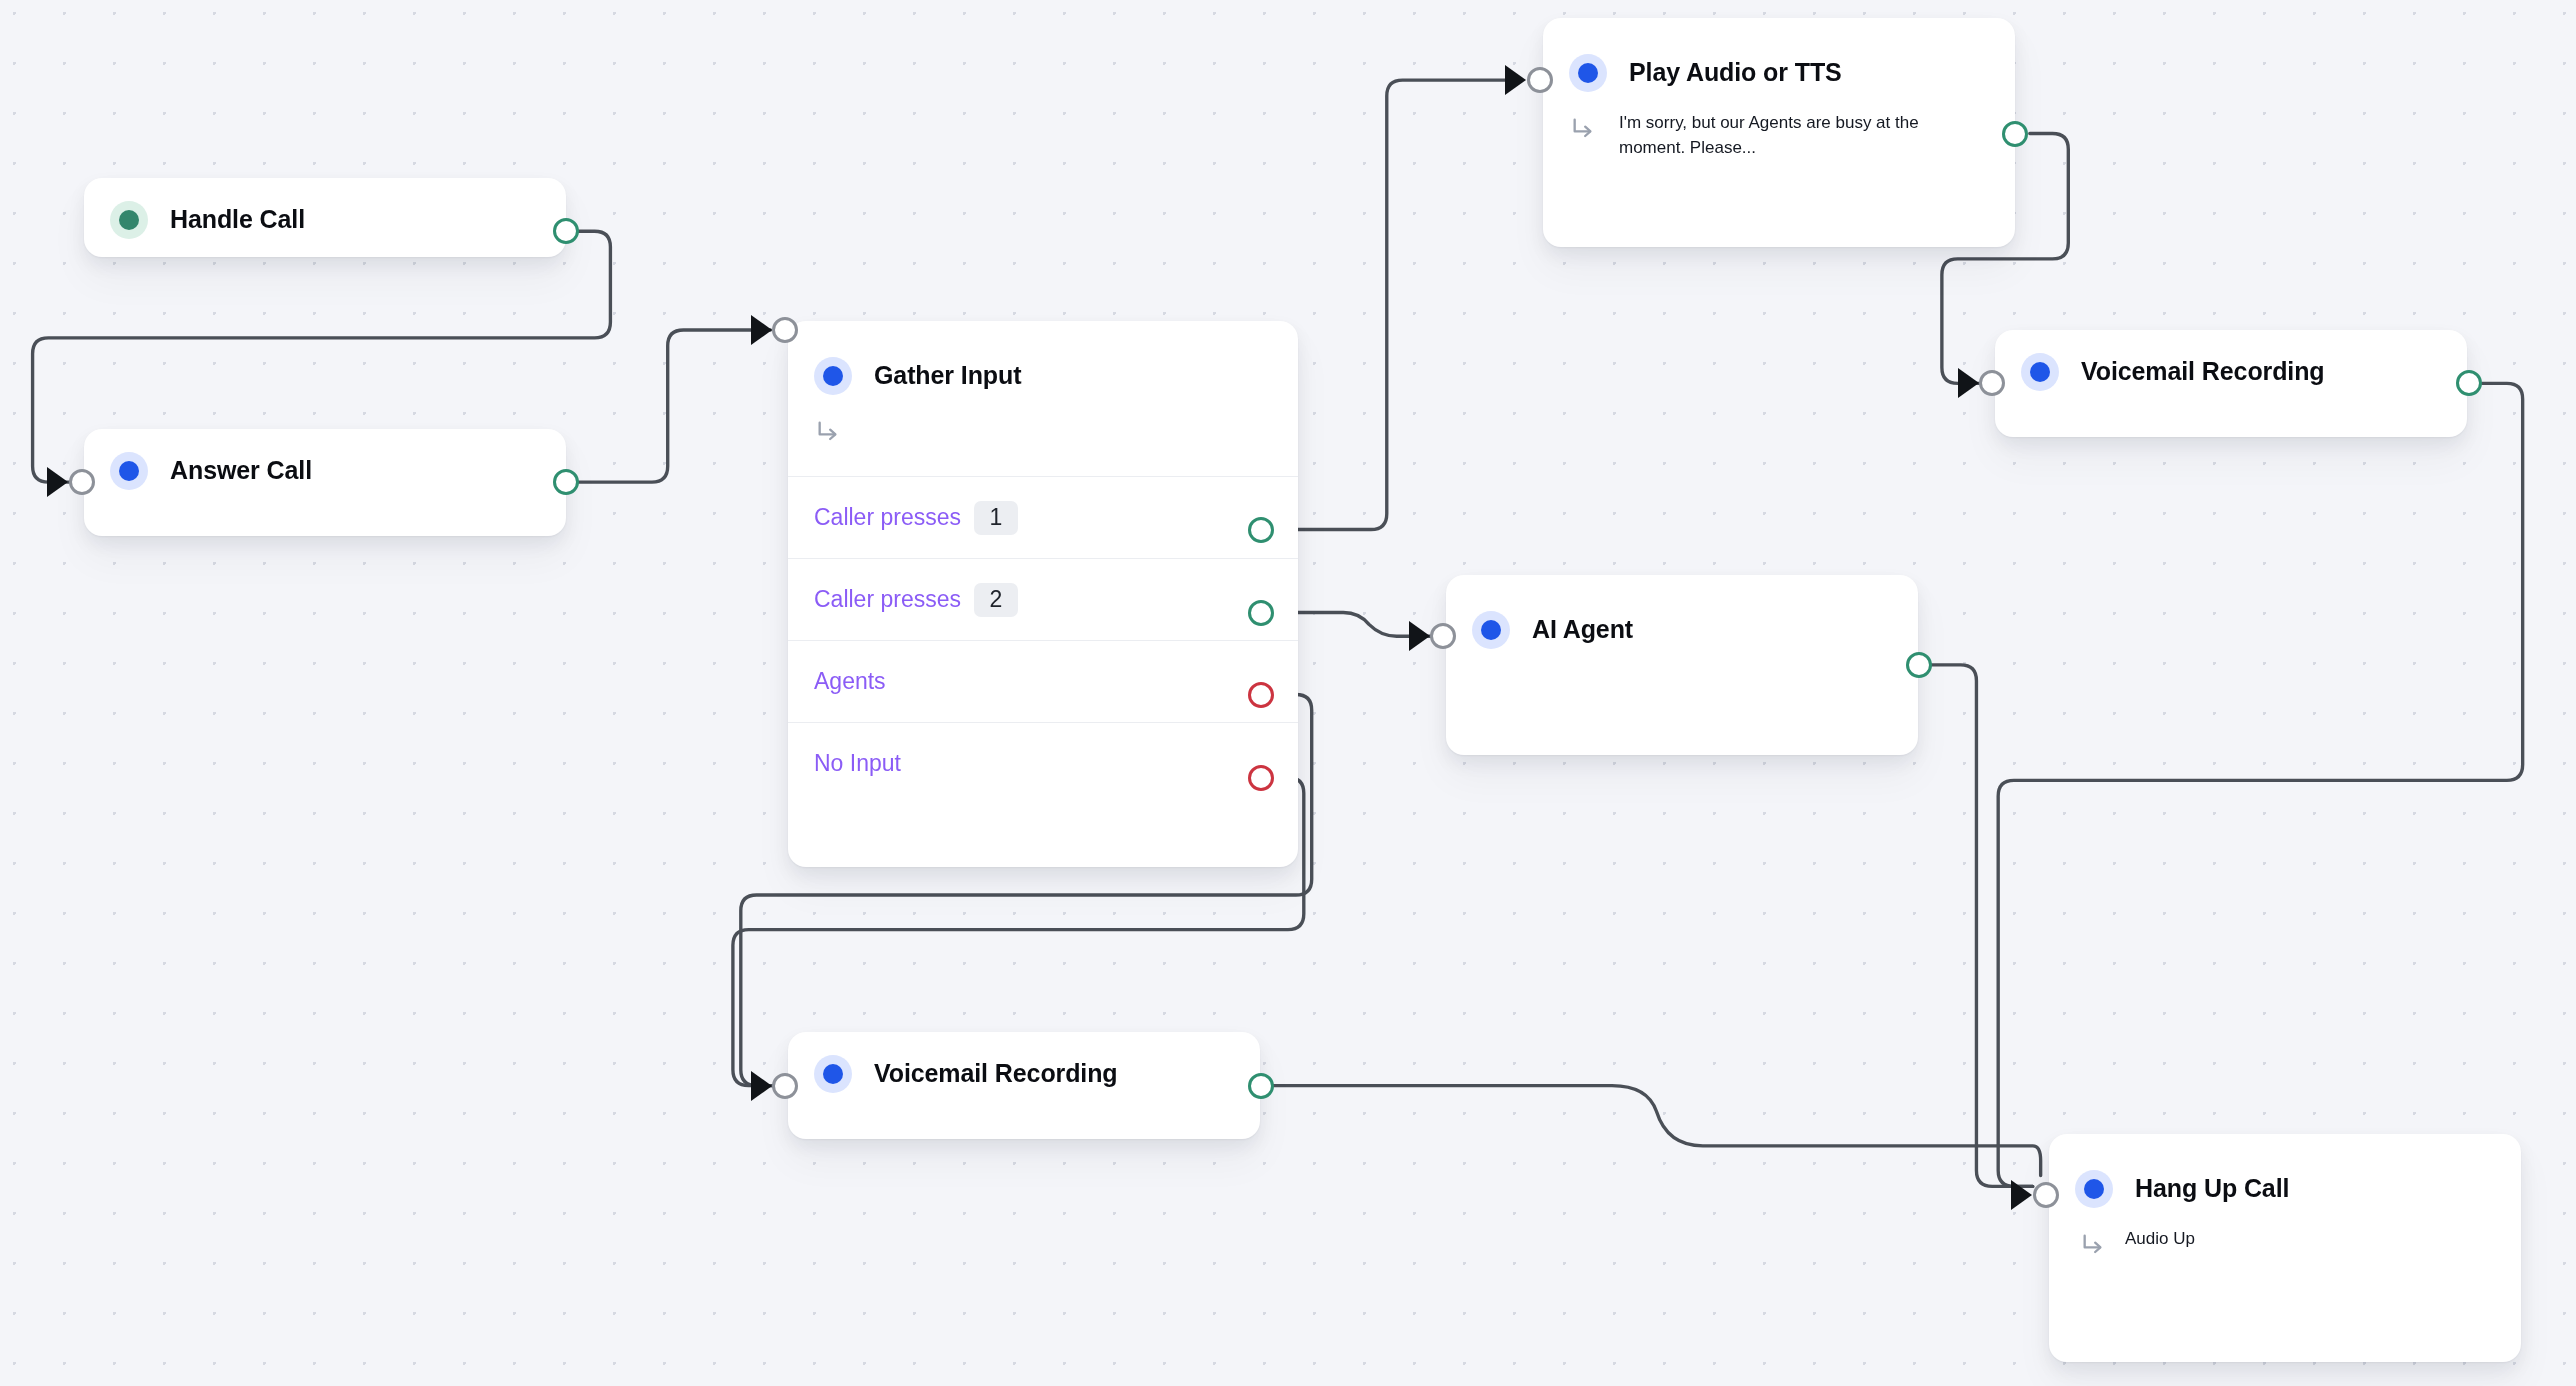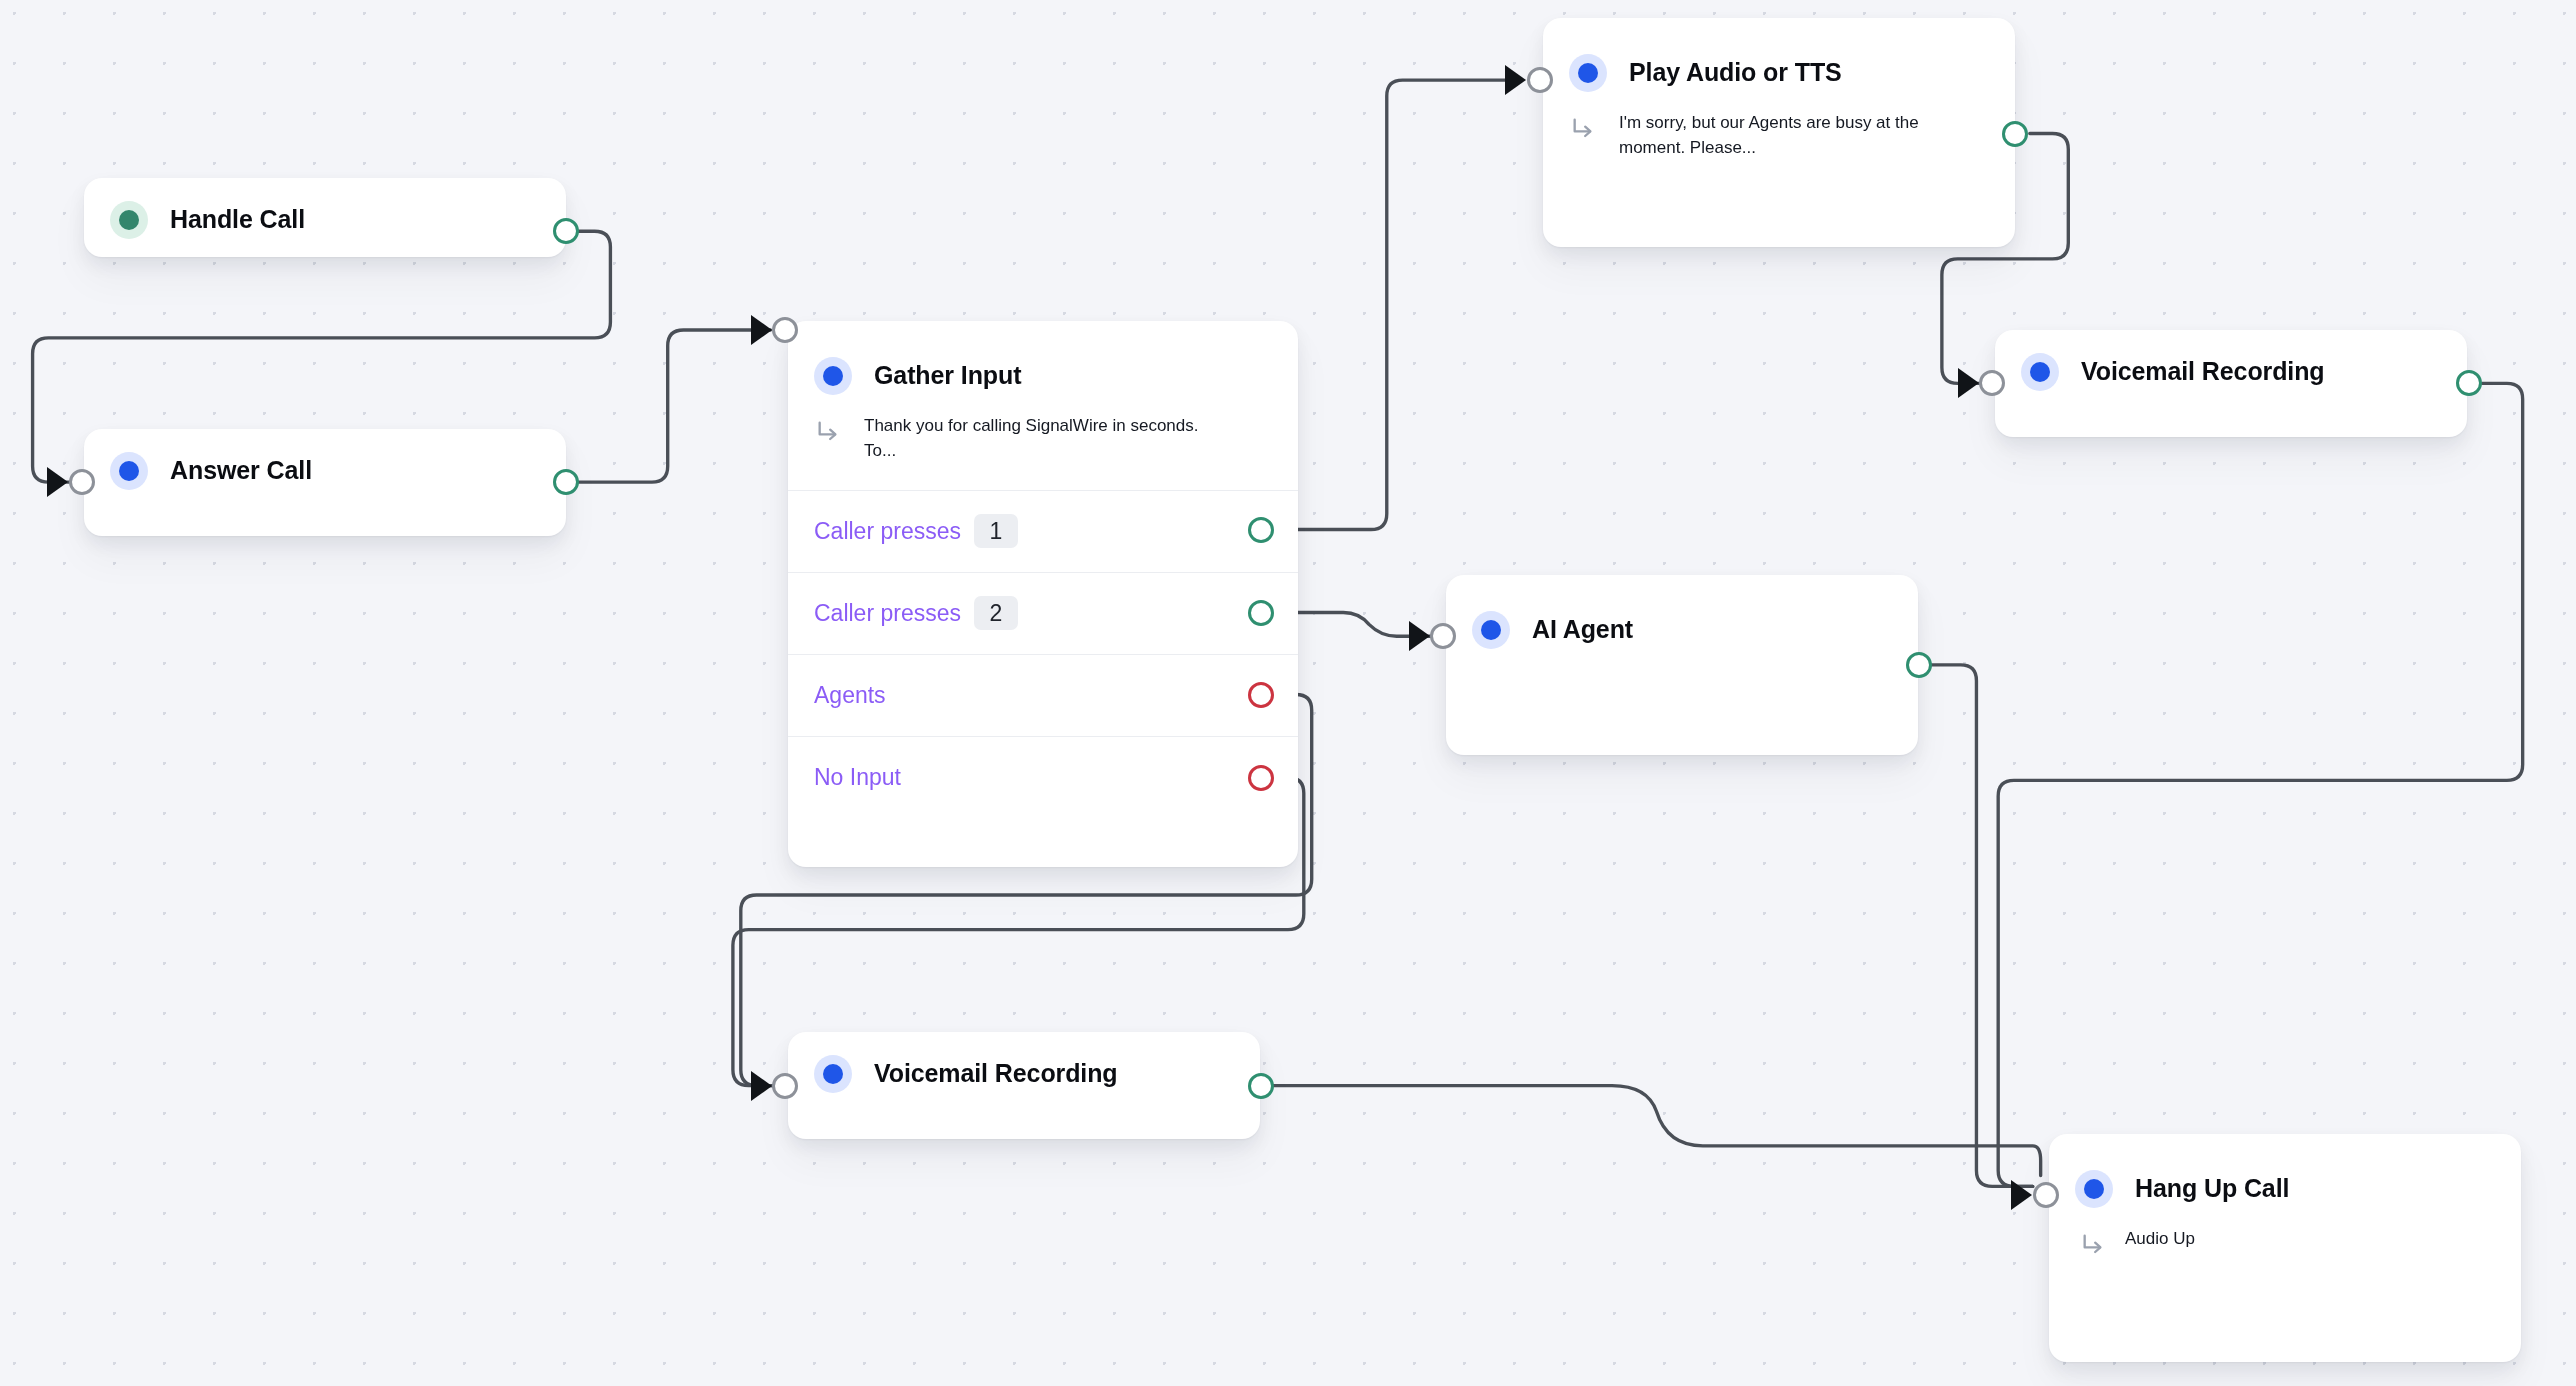--- a/index.html
+++ b/index.html
@@ -197,21 +197,20 @@
       </span>
       <span class="node-title">Gather Input</span>
     </div>
     <div class="node-sub">
       <span class="sub-icon">
         <svg width="30" height="28" viewBox="0 0 24 24" fill="none" stroke="currentColor" stroke-width="2" stroke-linecap="round" stroke-linejoin="round">
           <path d="M4 4 L4 14 L17 14"></path>
             <polyline points="13,10 17.5,14 13,18"></polyline>
         </svg>
       </span>
-      <span class="sub-text">Thank you for calling SignalWire in seconds. To...</span>
     </div>
     <div class="rows">
       <div class="row">
         <span class="row-label">Caller presses</span>
         <span class="chip">1</span>
       </div>
       <div class="row">
         <span class="row-label">Caller presses</span>
         <span class="chip">2</span>
       </div>

